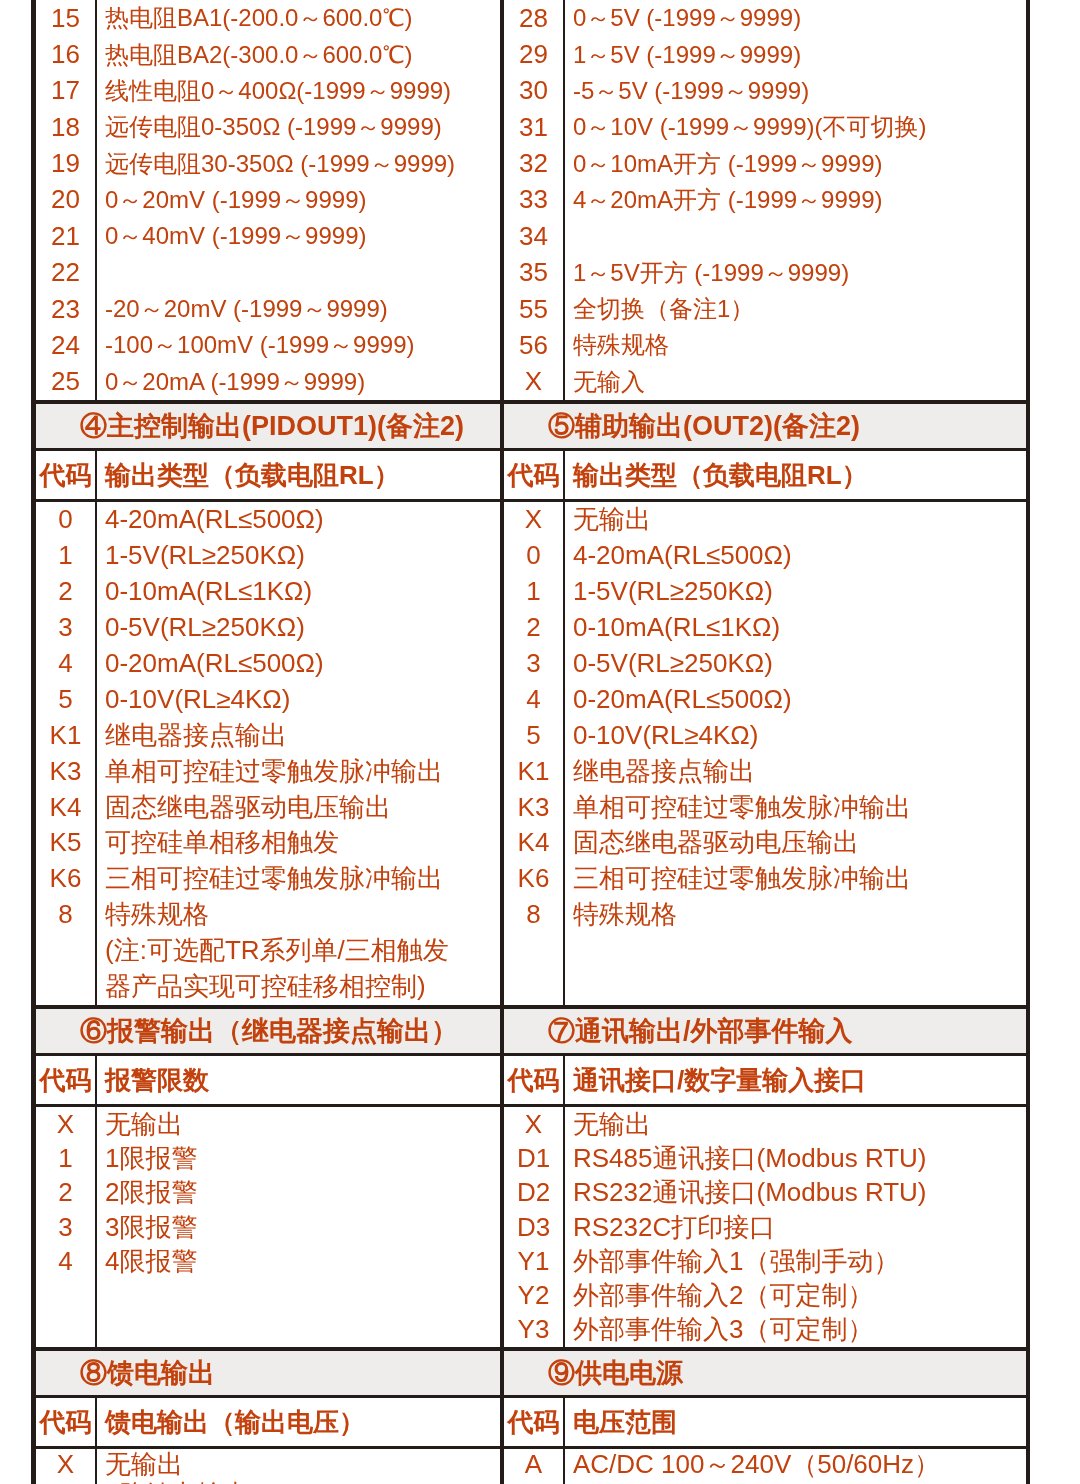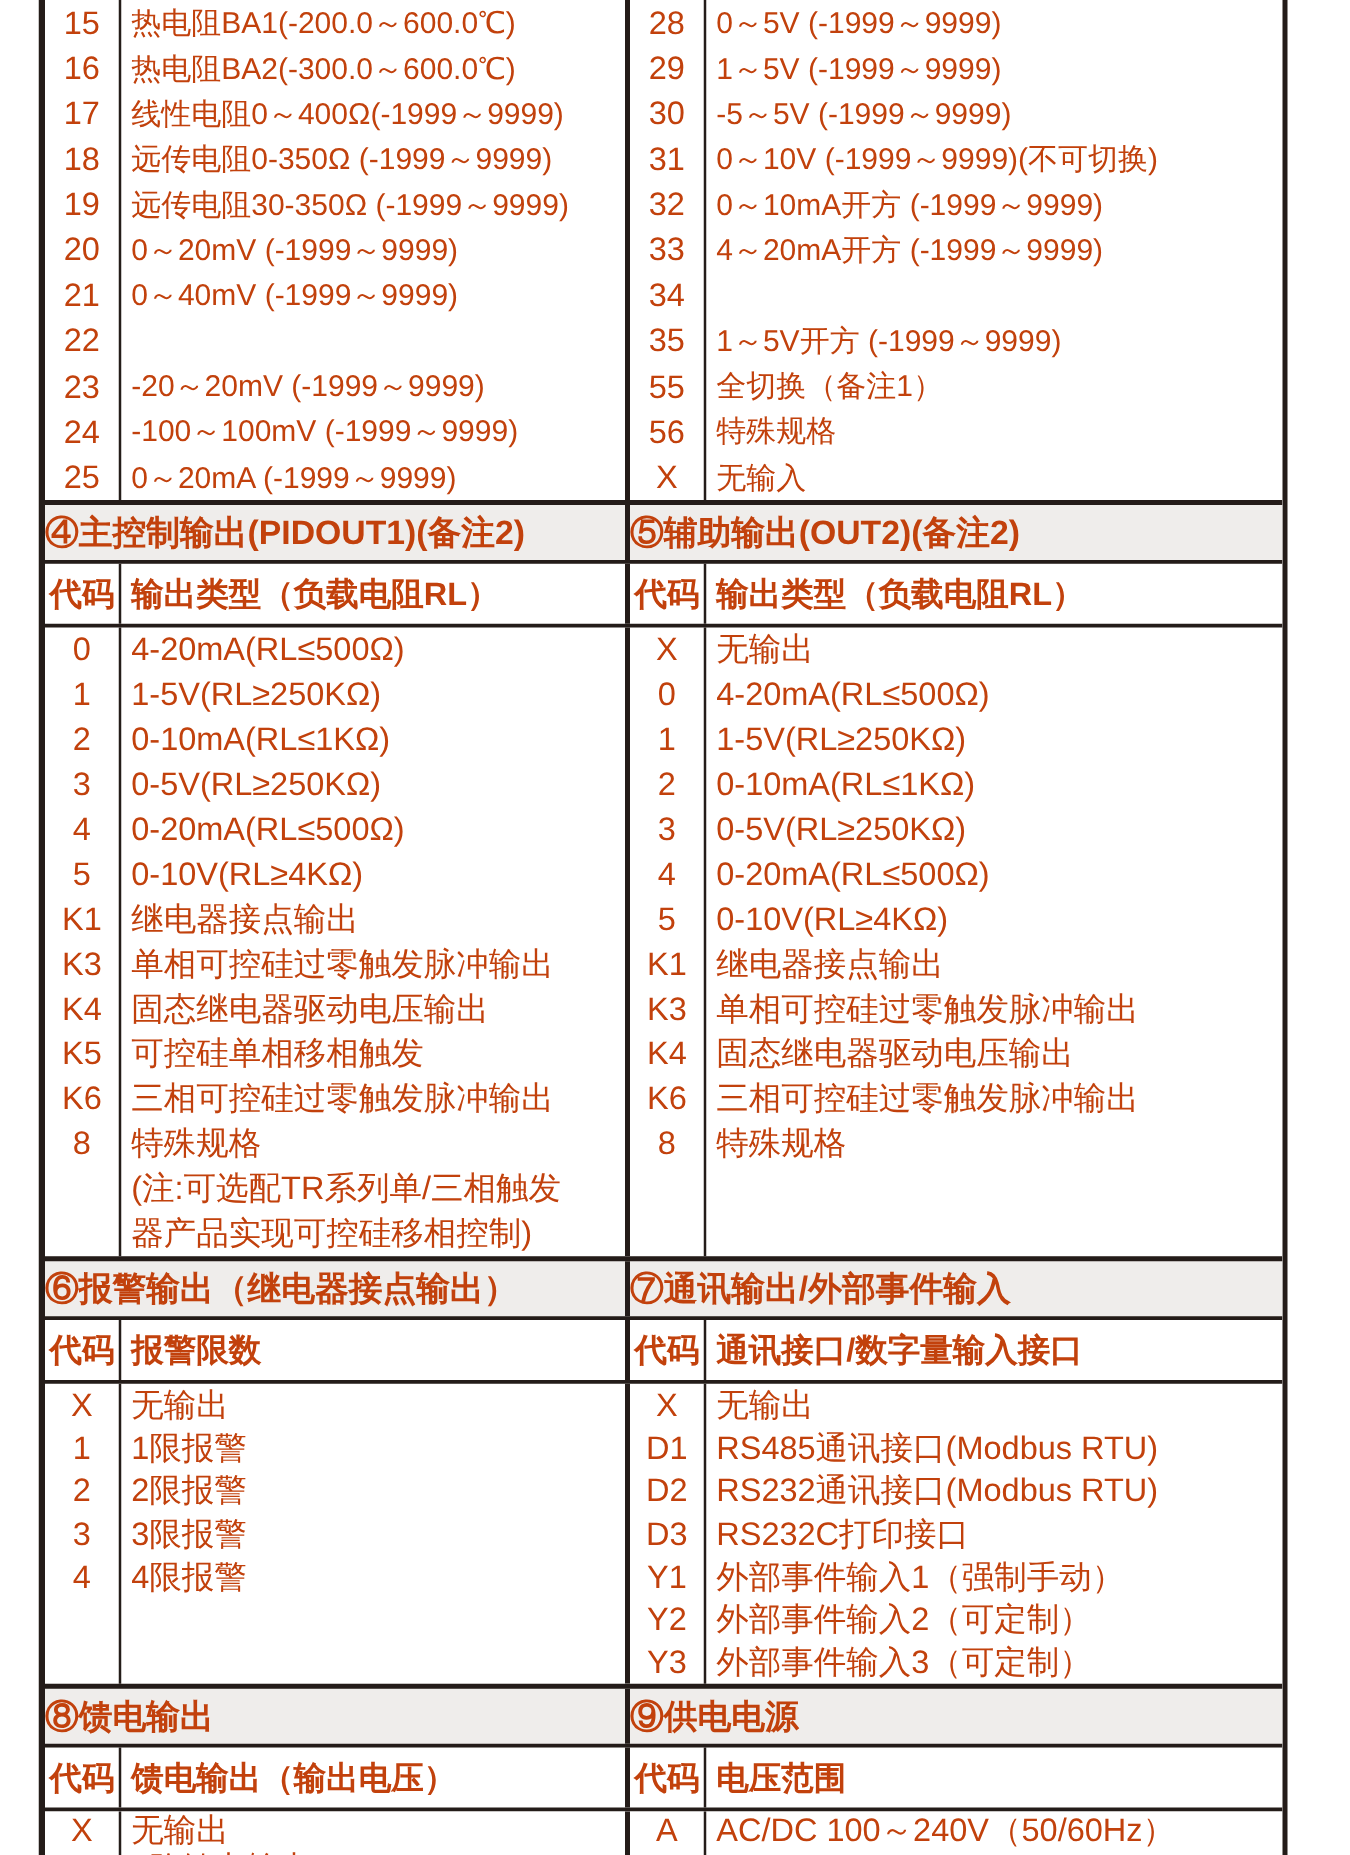--- a/index.html
+++ b/index.html
@@ -35,21 +35,21 @@
   .secA { height: 400px; }
   .secA .trow { --rh: 36.36px; }
   .secA .desc { font-size: 24px; }
   .band {
     height: 51px; border-top: 4px solid #241c19; border-bottom: 3px solid #241c19;
     background: #efedeb; display: flex;
   }
   .band .half { justify-content: center; }
   .band .title {
     font-size: 27px; font-weight: bold; padding-left: 0;
-    white-space: pre; overflow: hidden;
+    white-space: pre; overflow: hidden; margin-left: 44px;
   }
   .subhead { height: 51px; border-bottom: 3px solid #241c19; font-weight: bold; }
   .subhead .half { justify-content: center; }
   .subhead .trow { --rh: 43px; height: 100%; flex: 1 1 auto; }
   .subhead .desc { font-size: 26px; }
   .body45 { height: 503px; }
   .body45 .trow { --rh: 35.9px; }
   .body67 { height: 240px; }
   .body67 .trow { --rh: 34.3px; }
   .body89 { flex: 1 1 auto; overflow: hidden; }

